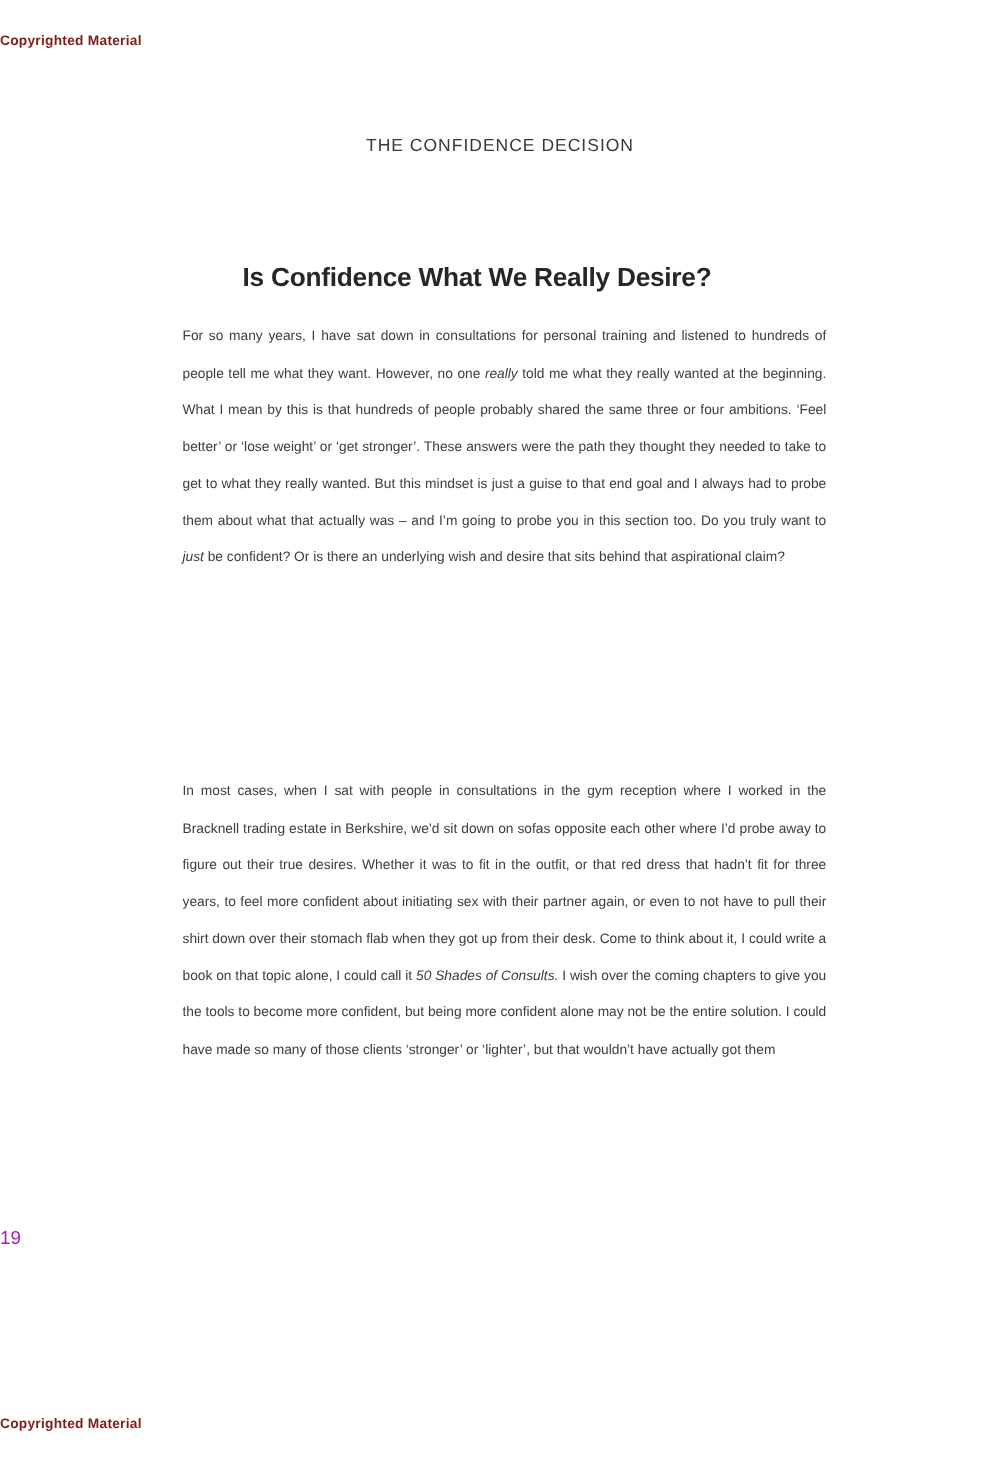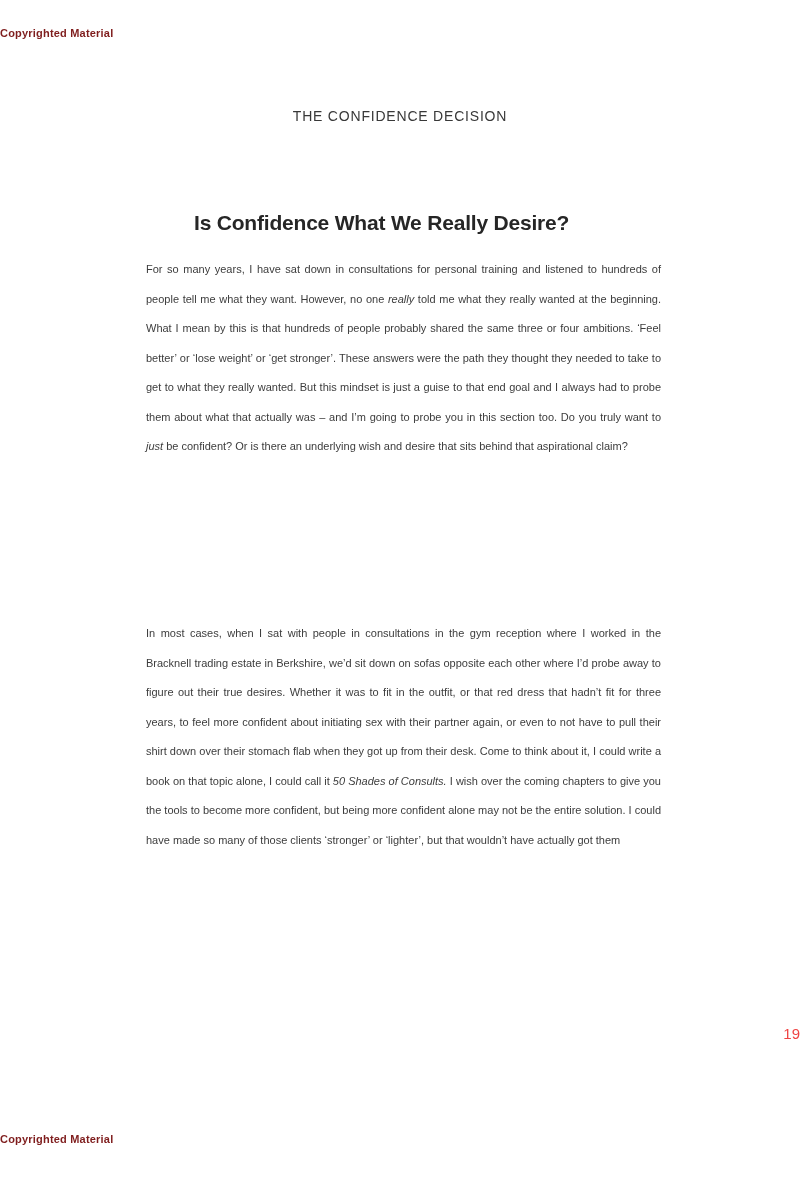--- a/index.html
+++ b/index.html
@@ -68,26 +68,26 @@
     top: 601px;
     left: 146px;
     width: 515px;
     font-size: 17px;
     font-weight: 700;
     font-style: italic;
     color: #2b2b2b;
   }
   .page-number {
     position: absolute;
-    top: 1025px;
+    top: 982px;
     left: 0;
     width: 100%;
-    text-align: right;
+    text-align: left;
     font-size: 15px;
-    color: #ef4444;
+    color: #a21caf;
   }
   i { font-style: italic; }
 </style>
 </head>
 <body>
 
 <div class="page">
 
   <div class="copyright top">Copyrighted Material</div>
 

